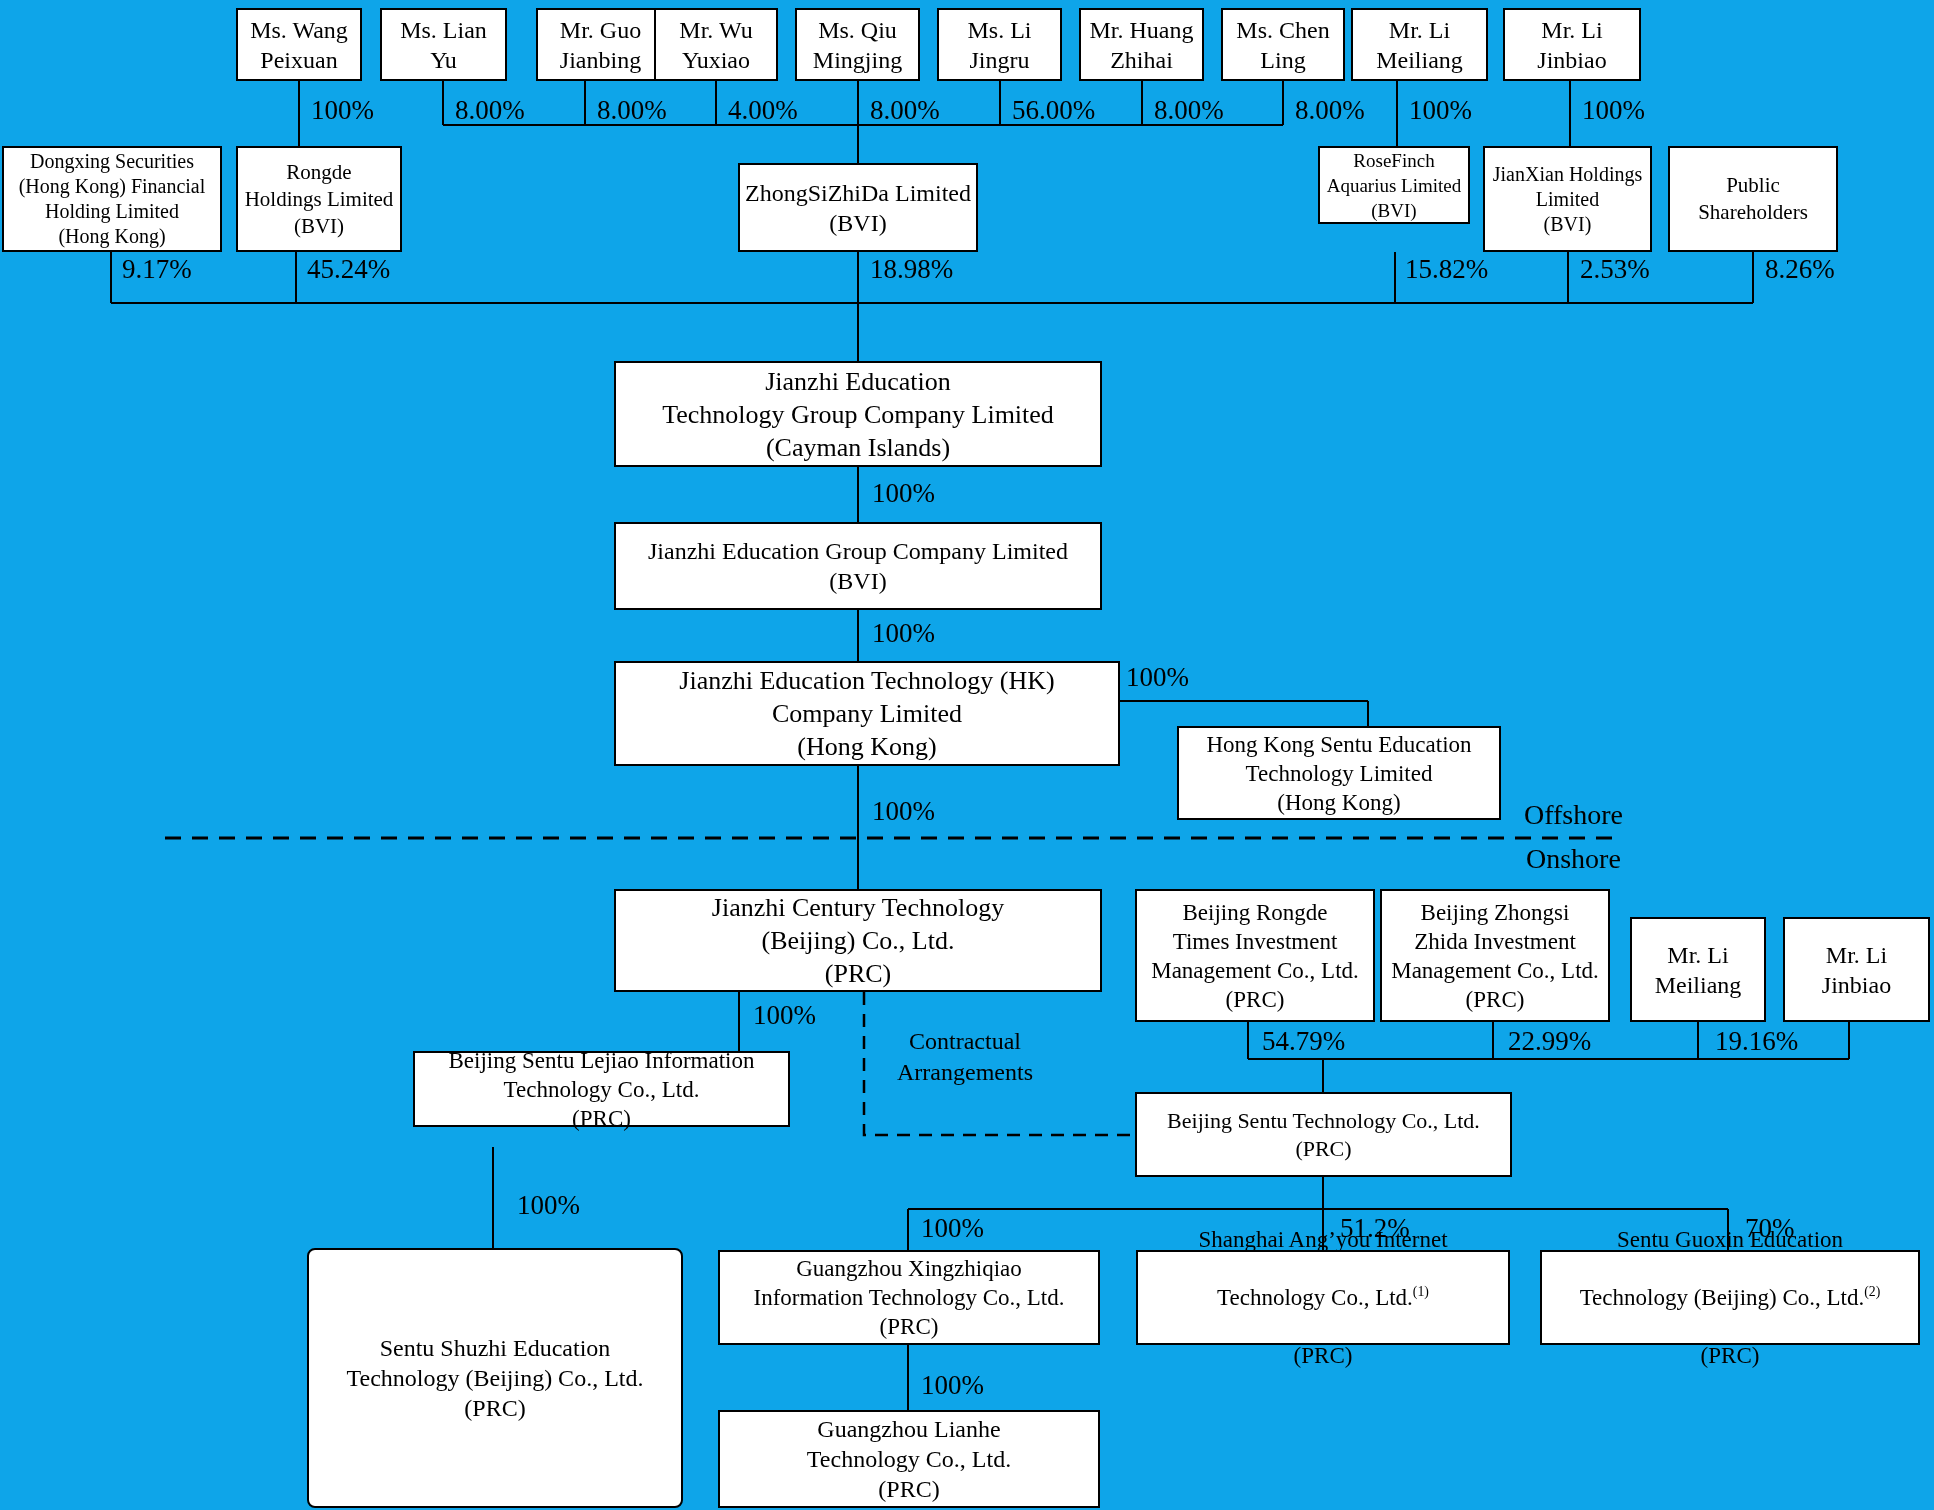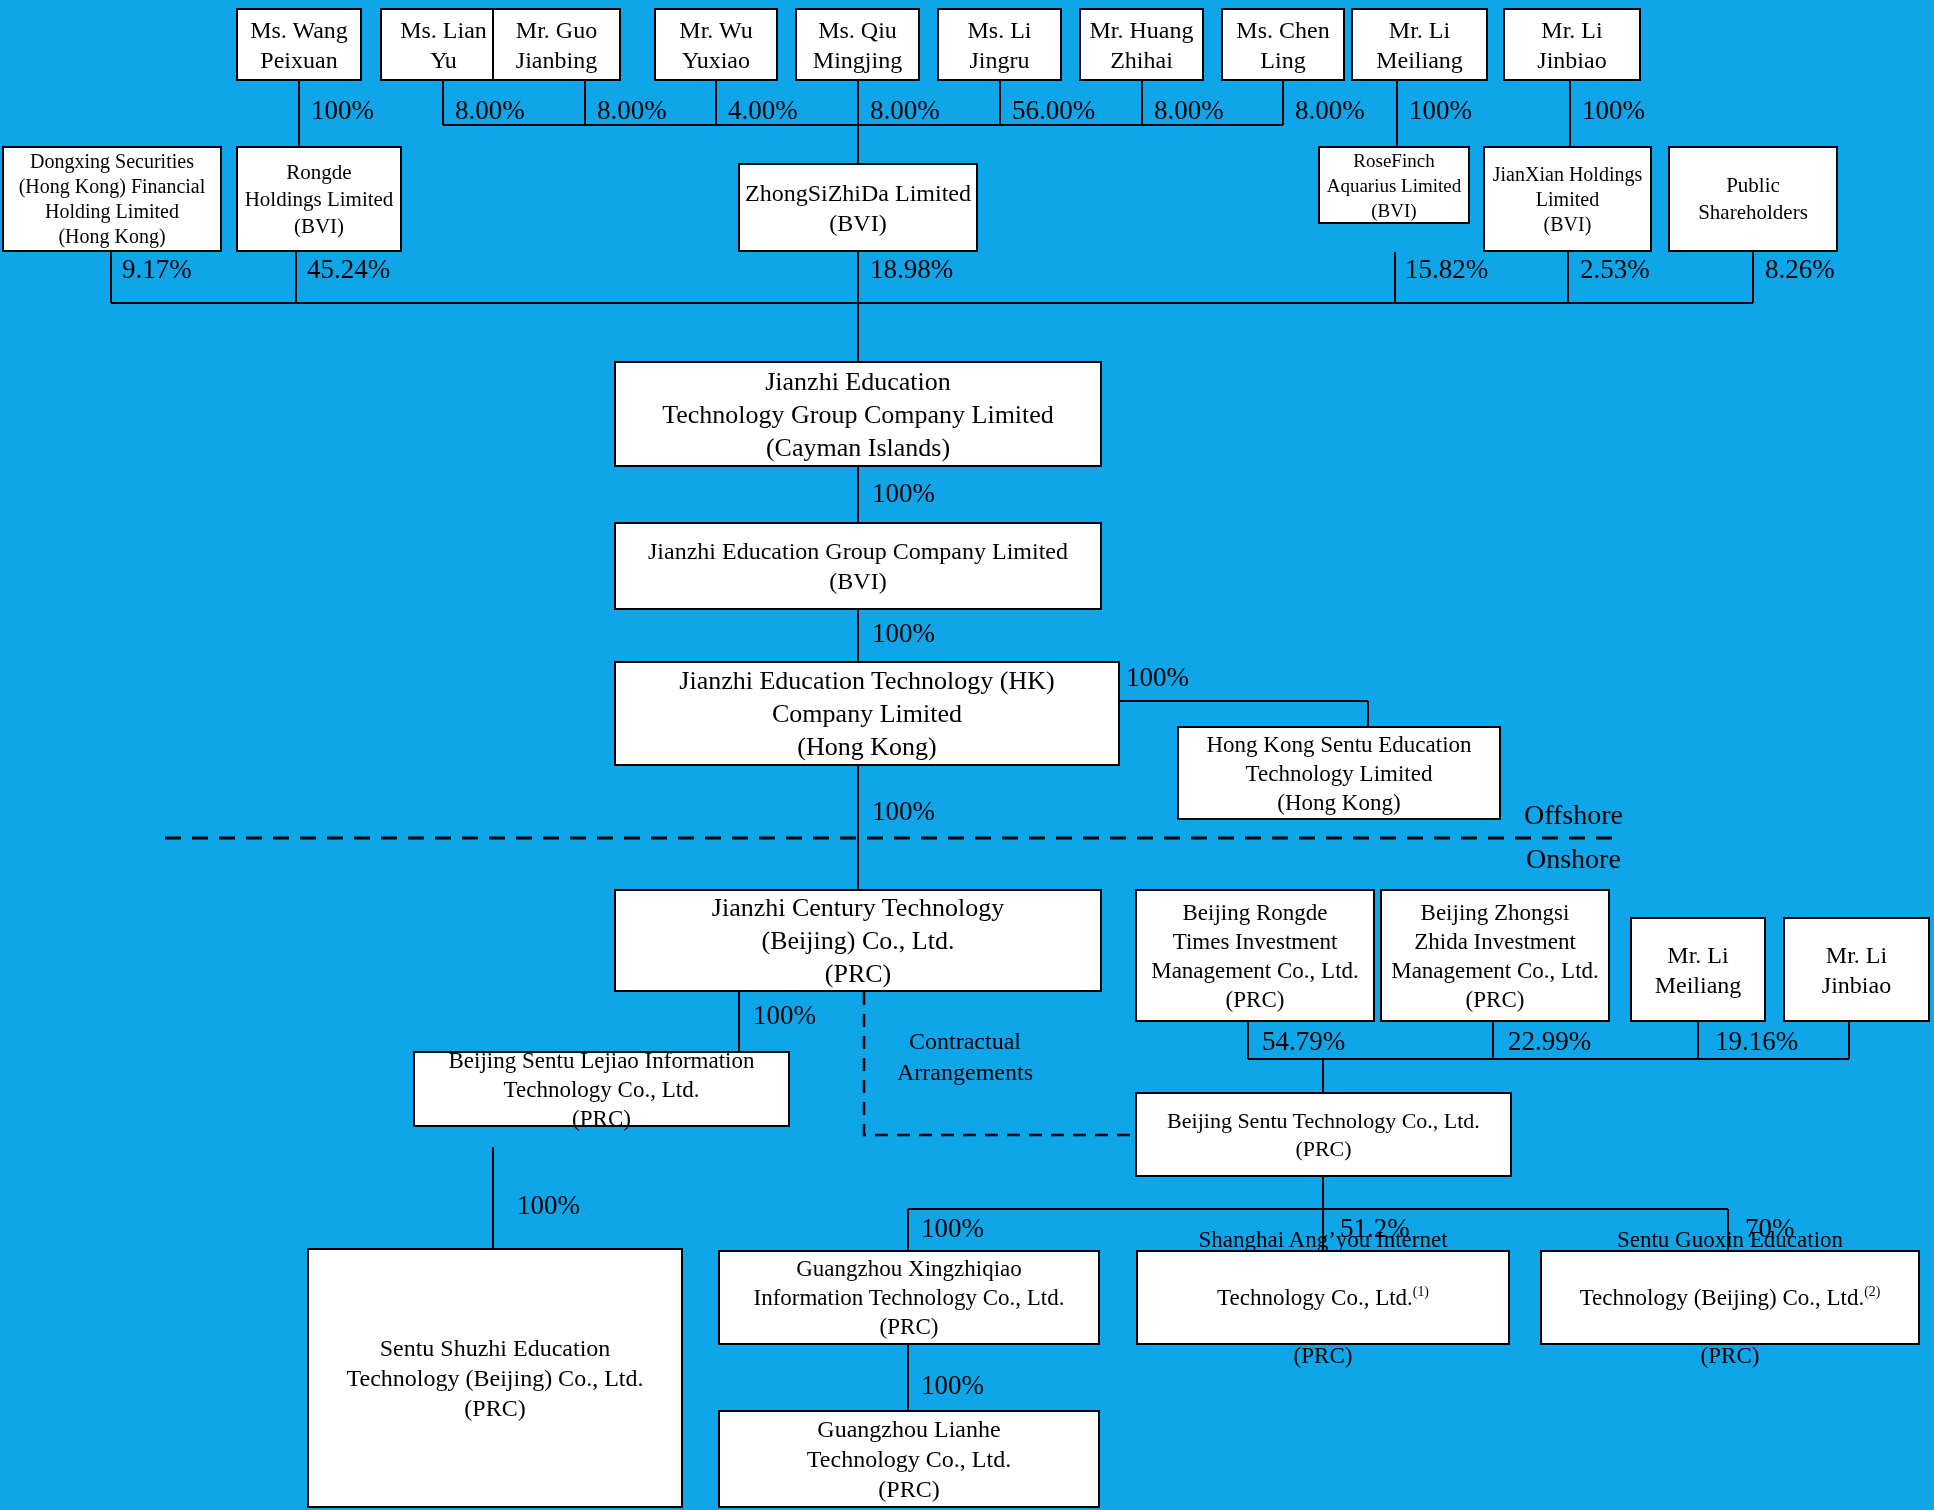--- a/index.html
+++ b/index.html
@@ -84,21 +84,21 @@
   </svg>
 
   <div class="box f24" style="left:236px;top:8px;width:126px;height:73px;">
       <span class="txt">Ms. Wang
 Peixuan</span>
     </div>
   <div class="box f24" style="left:380px;top:8px;width:127px;height:73px;">
       <span class="txt">Ms. Lian
 Yu</span>
     </div>
-  <div class="box f24" style="left:492px;top:8px;width:129px;height:73px;">
+  <div class="box f24" style="left:536px;top:8px;width:129px;height:73px;">
       <span class="txt">Mr. Guo
 Jianbing</span>
     </div>
   <div class="box f24" style="left:654px;top:8px;width:124px;height:73px;">
       <span class="txt">Mr. Wu
 Yuxiao</span>
     </div>
   <div class="box f24" style="left:795px;top:8px;width:125px;height:73px;">
       <span class="txt">Ms. Qiu
 Mingjing</span>
@@ -202,21 +202,21 @@
     </div>
   <div class="box f24" style="left:1783px;top:917px;width:147px;height:105px;">
       <span class="txt">Mr. Li
 Jinbiao</span>
     </div>
   <div class="box f22" style="left:1135px;top:1092px;width:377px;height:85px;">
       <span class="txt">Beijing Sentu Technology Co., Ltd.
 (PRC)</span>
     </div>
 
-  <div class="box f24" style="left:307px;top:1248px;width:376px;height:260px;">
+  <div class="box f24" style="left:307px;top:1248px;width:376px;height:260px;border-radius:8px;">
       <span class="txt">Sentu Shuzhi Education
 Technology (Beijing) Co., Ltd.
 (PRC)</span>
     </div>
   <div class="box f23" style="left:718px;top:1250px;width:382px;height:95px;">
       <span class="txt">Guangzhou Xingzhiqiao
 Information Technology Co., Ltd.
 (PRC)</span>
     </div>
   <div class="box f23" style="left:1136px;top:1250px;width:374px;height:95px;">

